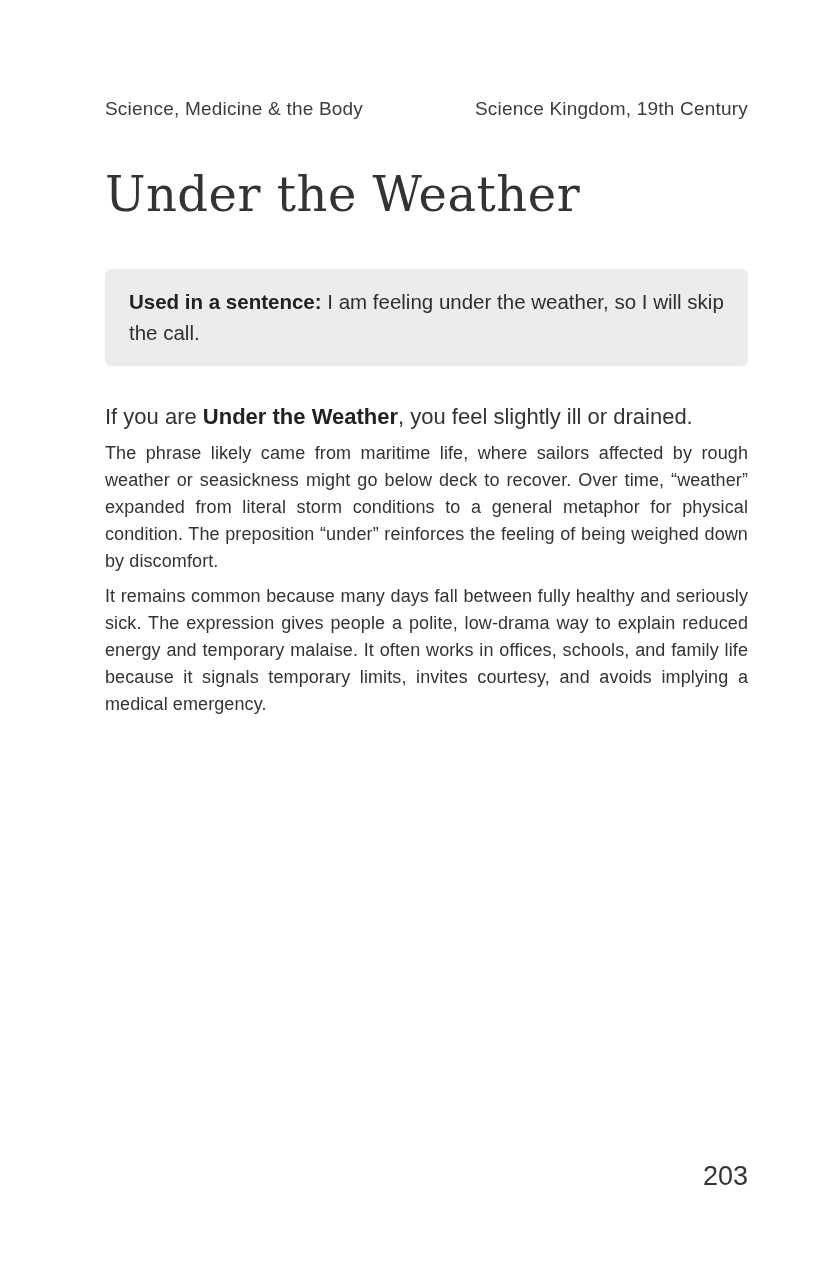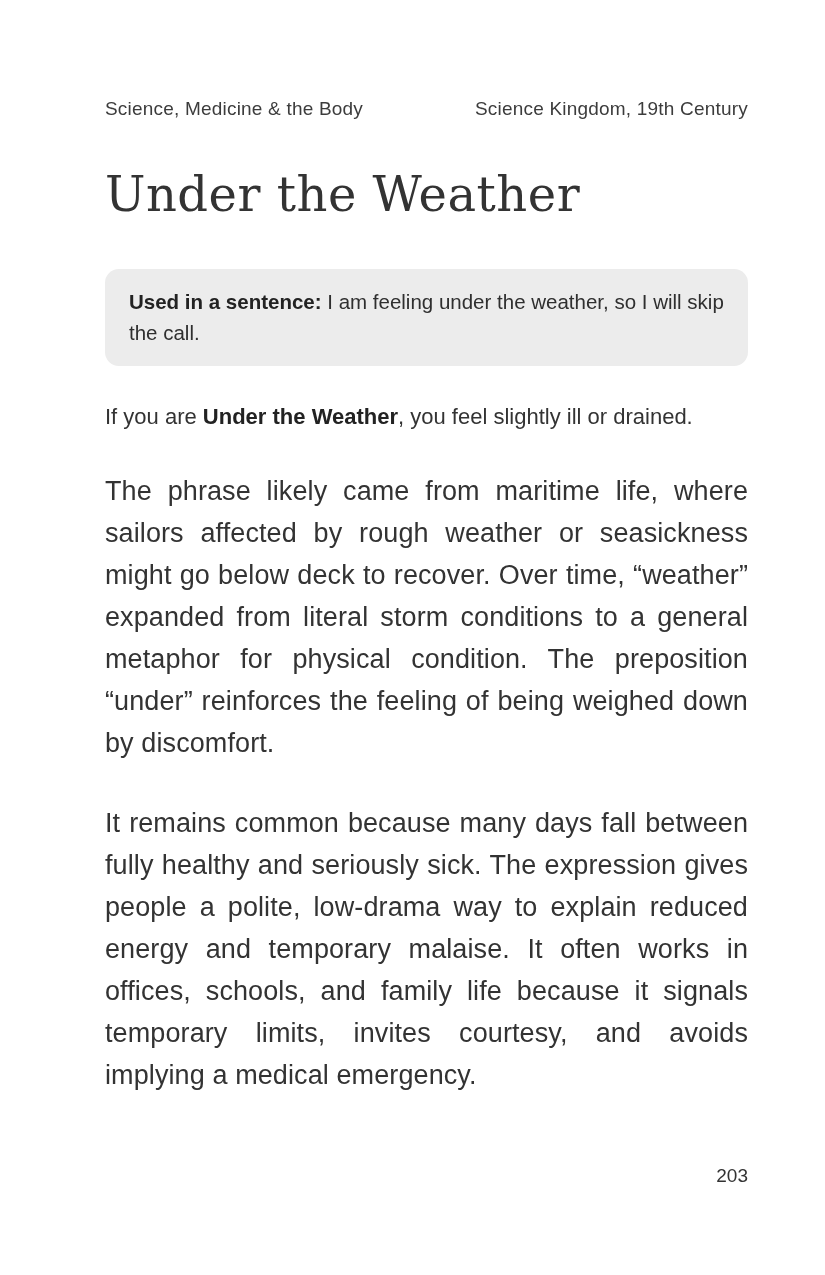--- a/index.html
+++ b/index.html
@@ -47,21 +47,21 @@
     margin-top: 40px;
     font-size: 23px;
     line-height: 37px;
     text-align: justify;
     letter-spacing: 0.2px;
   }
 
   .example-box {
     margin-top: 45px;
     background: #ececec;
-    border-radius: 14px;
+    border-radius: 6px;
     padding: 17px 24px 18px 24px;
     font-size: 20.5px;
     line-height: 31px;
     color: #2f2f2f;
   }
 
   .example-box .label {
     font-weight: bold;
     color: #222222;
   }
@@ -71,32 +71,32 @@
     font-size: 22px;
     line-height: 31px;
   }
 
   .usage-line .term {
     font-weight: bold;
     color: #222222;
   }
 
   .body-para {
-    margin-top: 38px;
-    font-size: 27px;
-    line-height: 42px;
+    margin-top: 8px;
+    font-size: 18px;
+    line-height: 27px;
     text-align: justify;
     letter-spacing: 0.1px;
   }
 
   .page-footer {
     position: absolute;
     right: 77px;
     bottom: 45px;
-    font-size: 19px;
+    font-size: 27px;
     line-height: 22px;
     color: #333333;
   }
 </style>
 </head>
 <body>
 
 <div class="page">
   <div class="content">
 

